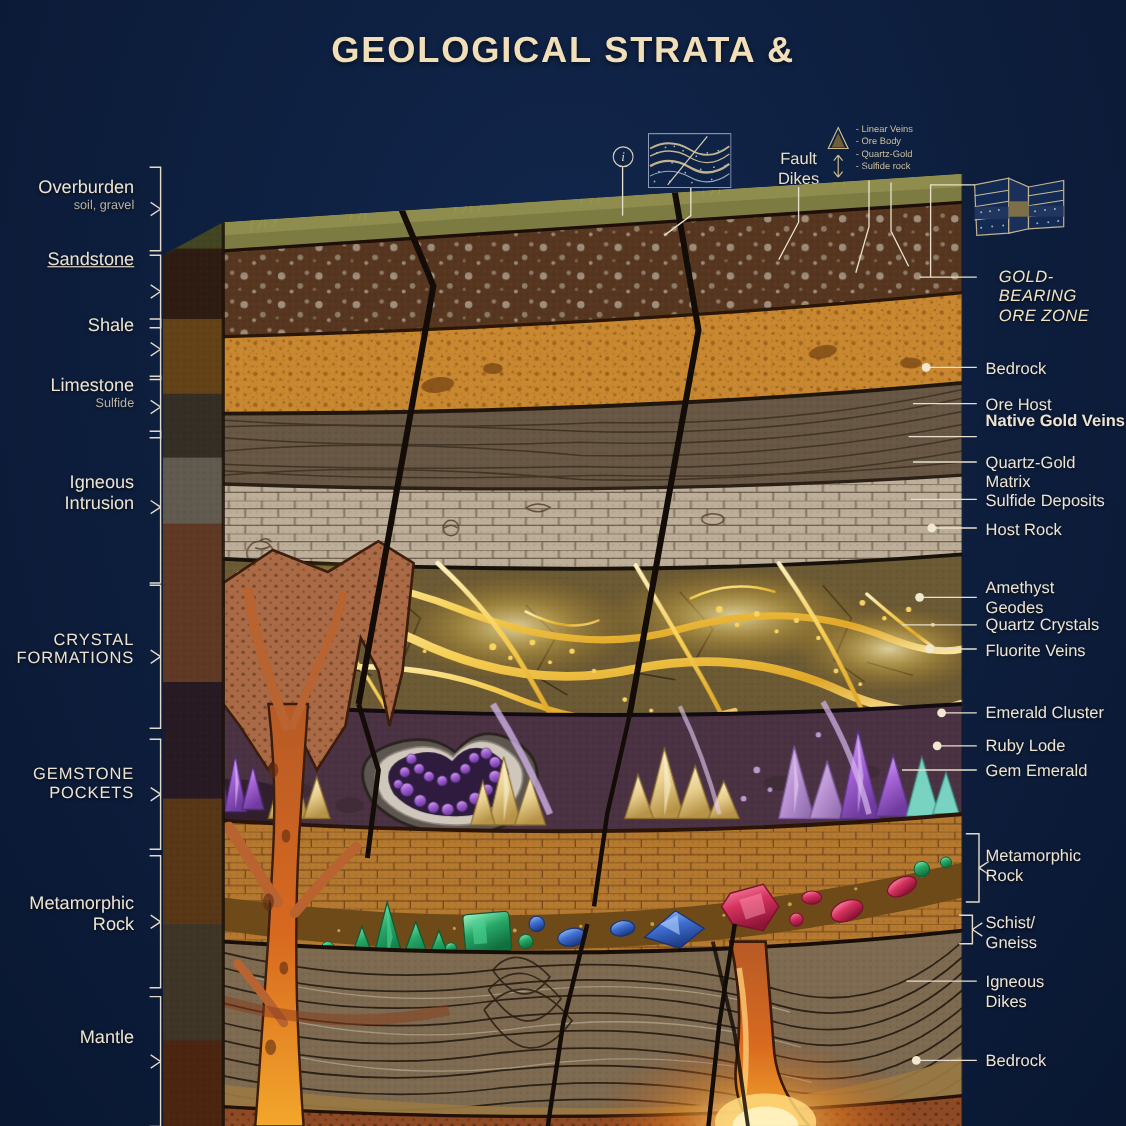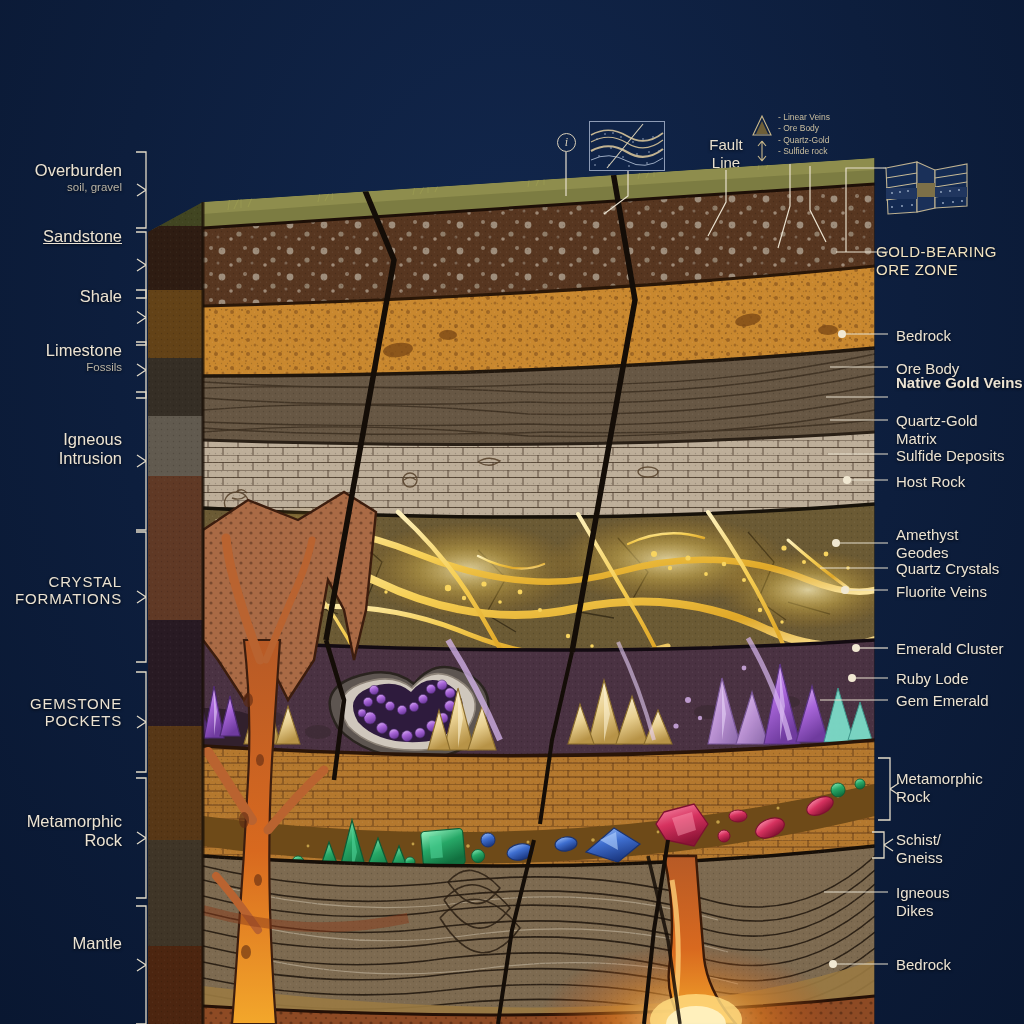--- a/index.html
+++ b/index.html
@@ -56,26 +56,27 @@
     font-size:12px; font-style:italic; text-align:center; line-height:17px;
     font-family:"Liberation Serif", serif;
   }
 
   .inset-box { position:absolute; }
 </style>
 </head>
 <body>
 
 <div id="title-block">
+  <div id="title-main">GEOLOGICAL STRATA &amp;</div>
 </div>
 
 <div id="info-icon">i</div>
 
 <div id="fault-label">Fault
-Line</div>
+Dikes</div>
 
 <div id="legend">
   <svg id="legend-glyphs" width="24" height="52" viewBox="0 0 24 52">
     <polygon points="11,3 20,22 2,22" fill="none" stroke="#cbb98a" stroke-width="1.1"></polygon>
     <polygon points="11,8 17,21 5,21" fill="#6e5f38"></polygon>
     <path d="M11,28 L11,48 M11,28 L7,33 M11,28 L15,33 M11,48 L7,43 M11,48 L15,43" fill="none" stroke="#cbb98a" stroke-width="1.1"></path>
   </svg>
   <div style="margin-left:26px;">
     <div class="row">- Linear Veins</div>
     <div class="row">- Ore Body</div>
@@ -680,21 +681,21 @@
       <div class="s">soil, gravel</div>
     </div>
     <div class="lbl-left" style="right: 902px; top: 227px; text-decoration: underline;">
       <div class="t" style="white-space: pre-line;">Sandstone</div>
     </div>
     <div class="lbl-left" style="right: 902px; top: 287px;">
       <div class="t" style="white-space: pre-line;">Shale</div>
     </div>
     <div class="lbl-left" style="right: 902px; top: 341px;">
       <div class="t" style="white-space: pre-line;">Limestone</div>
-      <div class="s">Fossils</div>
+      <div class="s">Sulfide</div>
     </div>
     <div class="lbl-left" style="right: 902px; top: 430px;">
       <div class="t" style="white-space: pre-line;">Igneous
 Intrusion</div>
     </div>
     <div class="lbl-left caps" style="right: 902px; top: 573px;">
       <div class="t" style="white-space: pre-line;">CRYSTAL
 FORMATIONS</div>
     </div>
     <div class="lbl-left caps" style="right: 902px; top: 695px;">
@@ -704,24 +705,24 @@
     <div class="lbl-left" style="right: 902px; top: 812px;">
       <div class="t" style="white-space: pre-line;">Metamorphic
 Rock</div>
     </div>
     <div class="lbl-left" style="right: 902px; top: 934px;">
       <div class="t" style="white-space: pre-line;">Mantle</div>
     </div>
   </div>
 
 <div id="right-label-host">
-    <div class="lbl-right hl" style="left: 876px; top: 243px;">GOLD-BEARING
+    <div class="lbl-right hl" style="left: 908px; top: 243px; font-style: italic;">GOLD-BEARING
 ORE ZONE</div>
     <div class="lbl-right" style="left: 896px; top: 327px;">Bedrock</div>
-    <div class="lbl-right" style="left: 896px; top: 360px;">Ore Body</div>
+    <div class="lbl-right" style="left: 896px; top: 360px;">Ore Host</div>
     <div class="lbl-right" style="left: 896px; top: 374px; font-weight: bold;">Native Gold Veins</div>
     <div class="lbl-right" style="left: 896px; top: 412px;">Quartz-Gold
 Matrix</div>
     <div class="lbl-right" style="left: 896px; top: 447px;">Sulfide Deposits</div>
     <div class="lbl-right" style="left: 896px; top: 473px;">Host Rock</div>
     <div class="lbl-right" style="left: 896px; top: 526px;">Amethyst
 Geodes</div>
     <div class="lbl-right" style="left: 896px; top: 560px;">Quartz Crystals</div>
     <div class="lbl-right" style="left: 896px; top: 583px;">Fluorite Veins</div>
     <div class="lbl-right" style="left: 896px; top: 640px;">Emerald Cluster</div>

